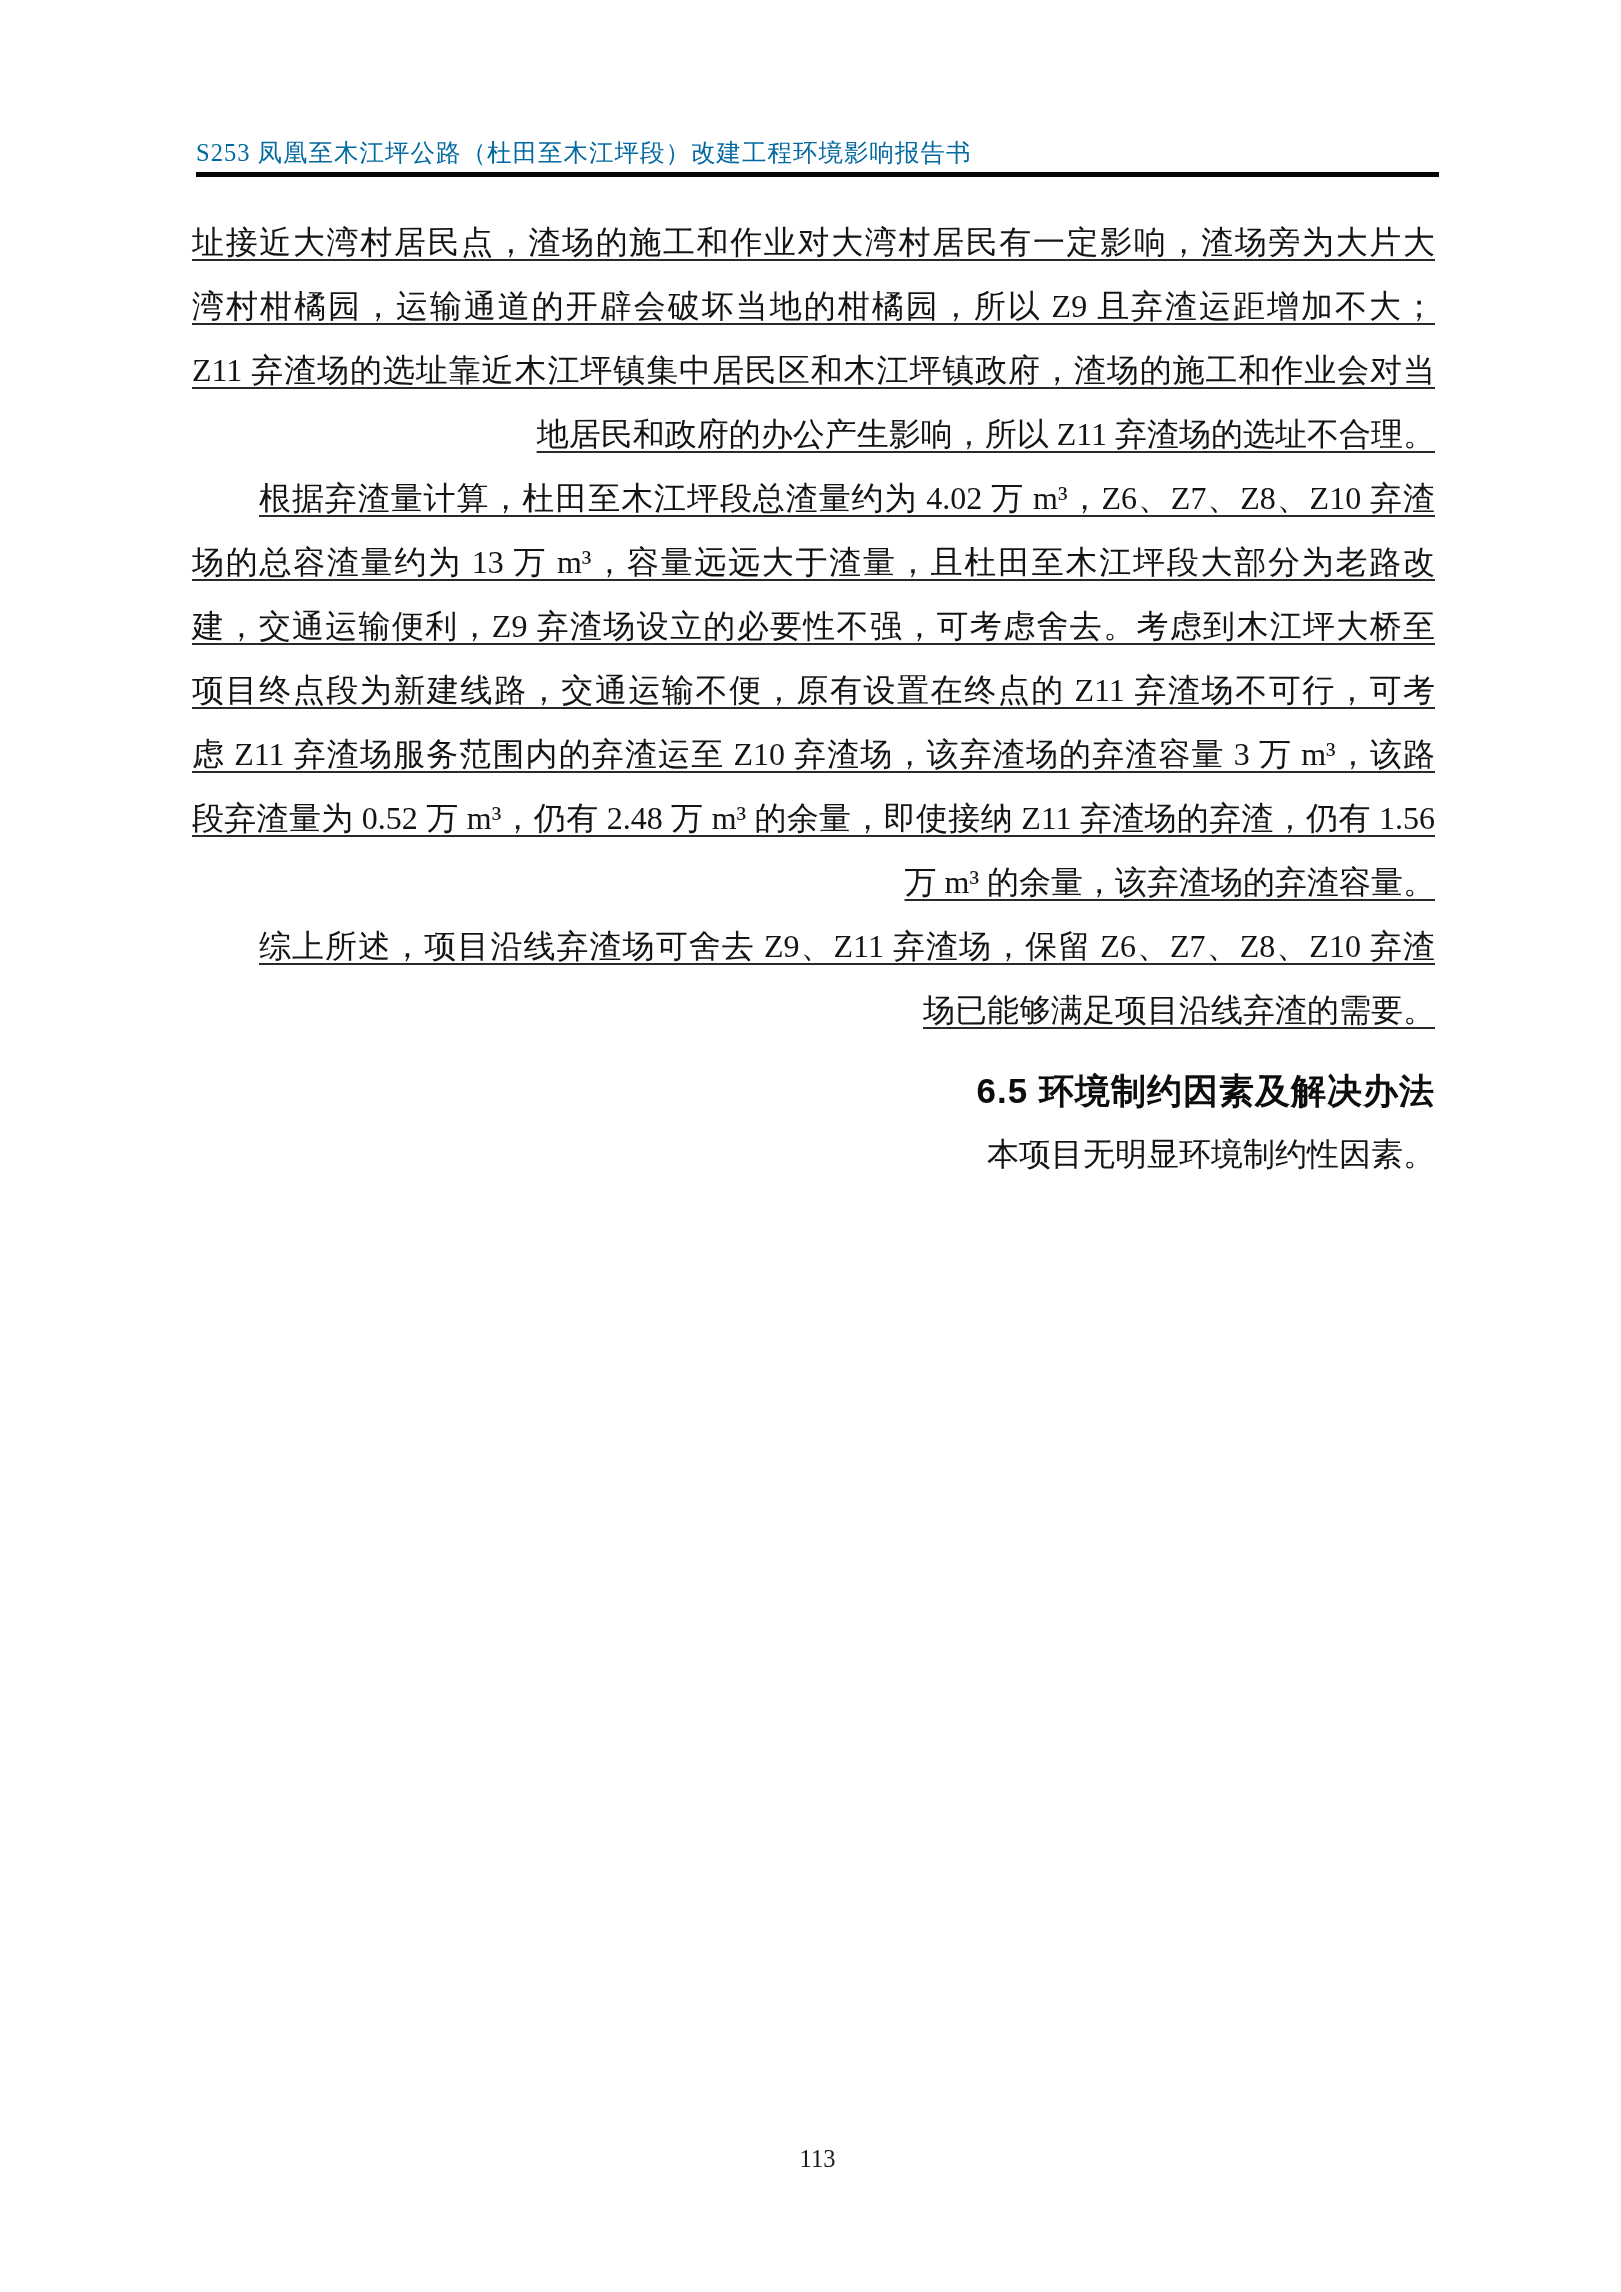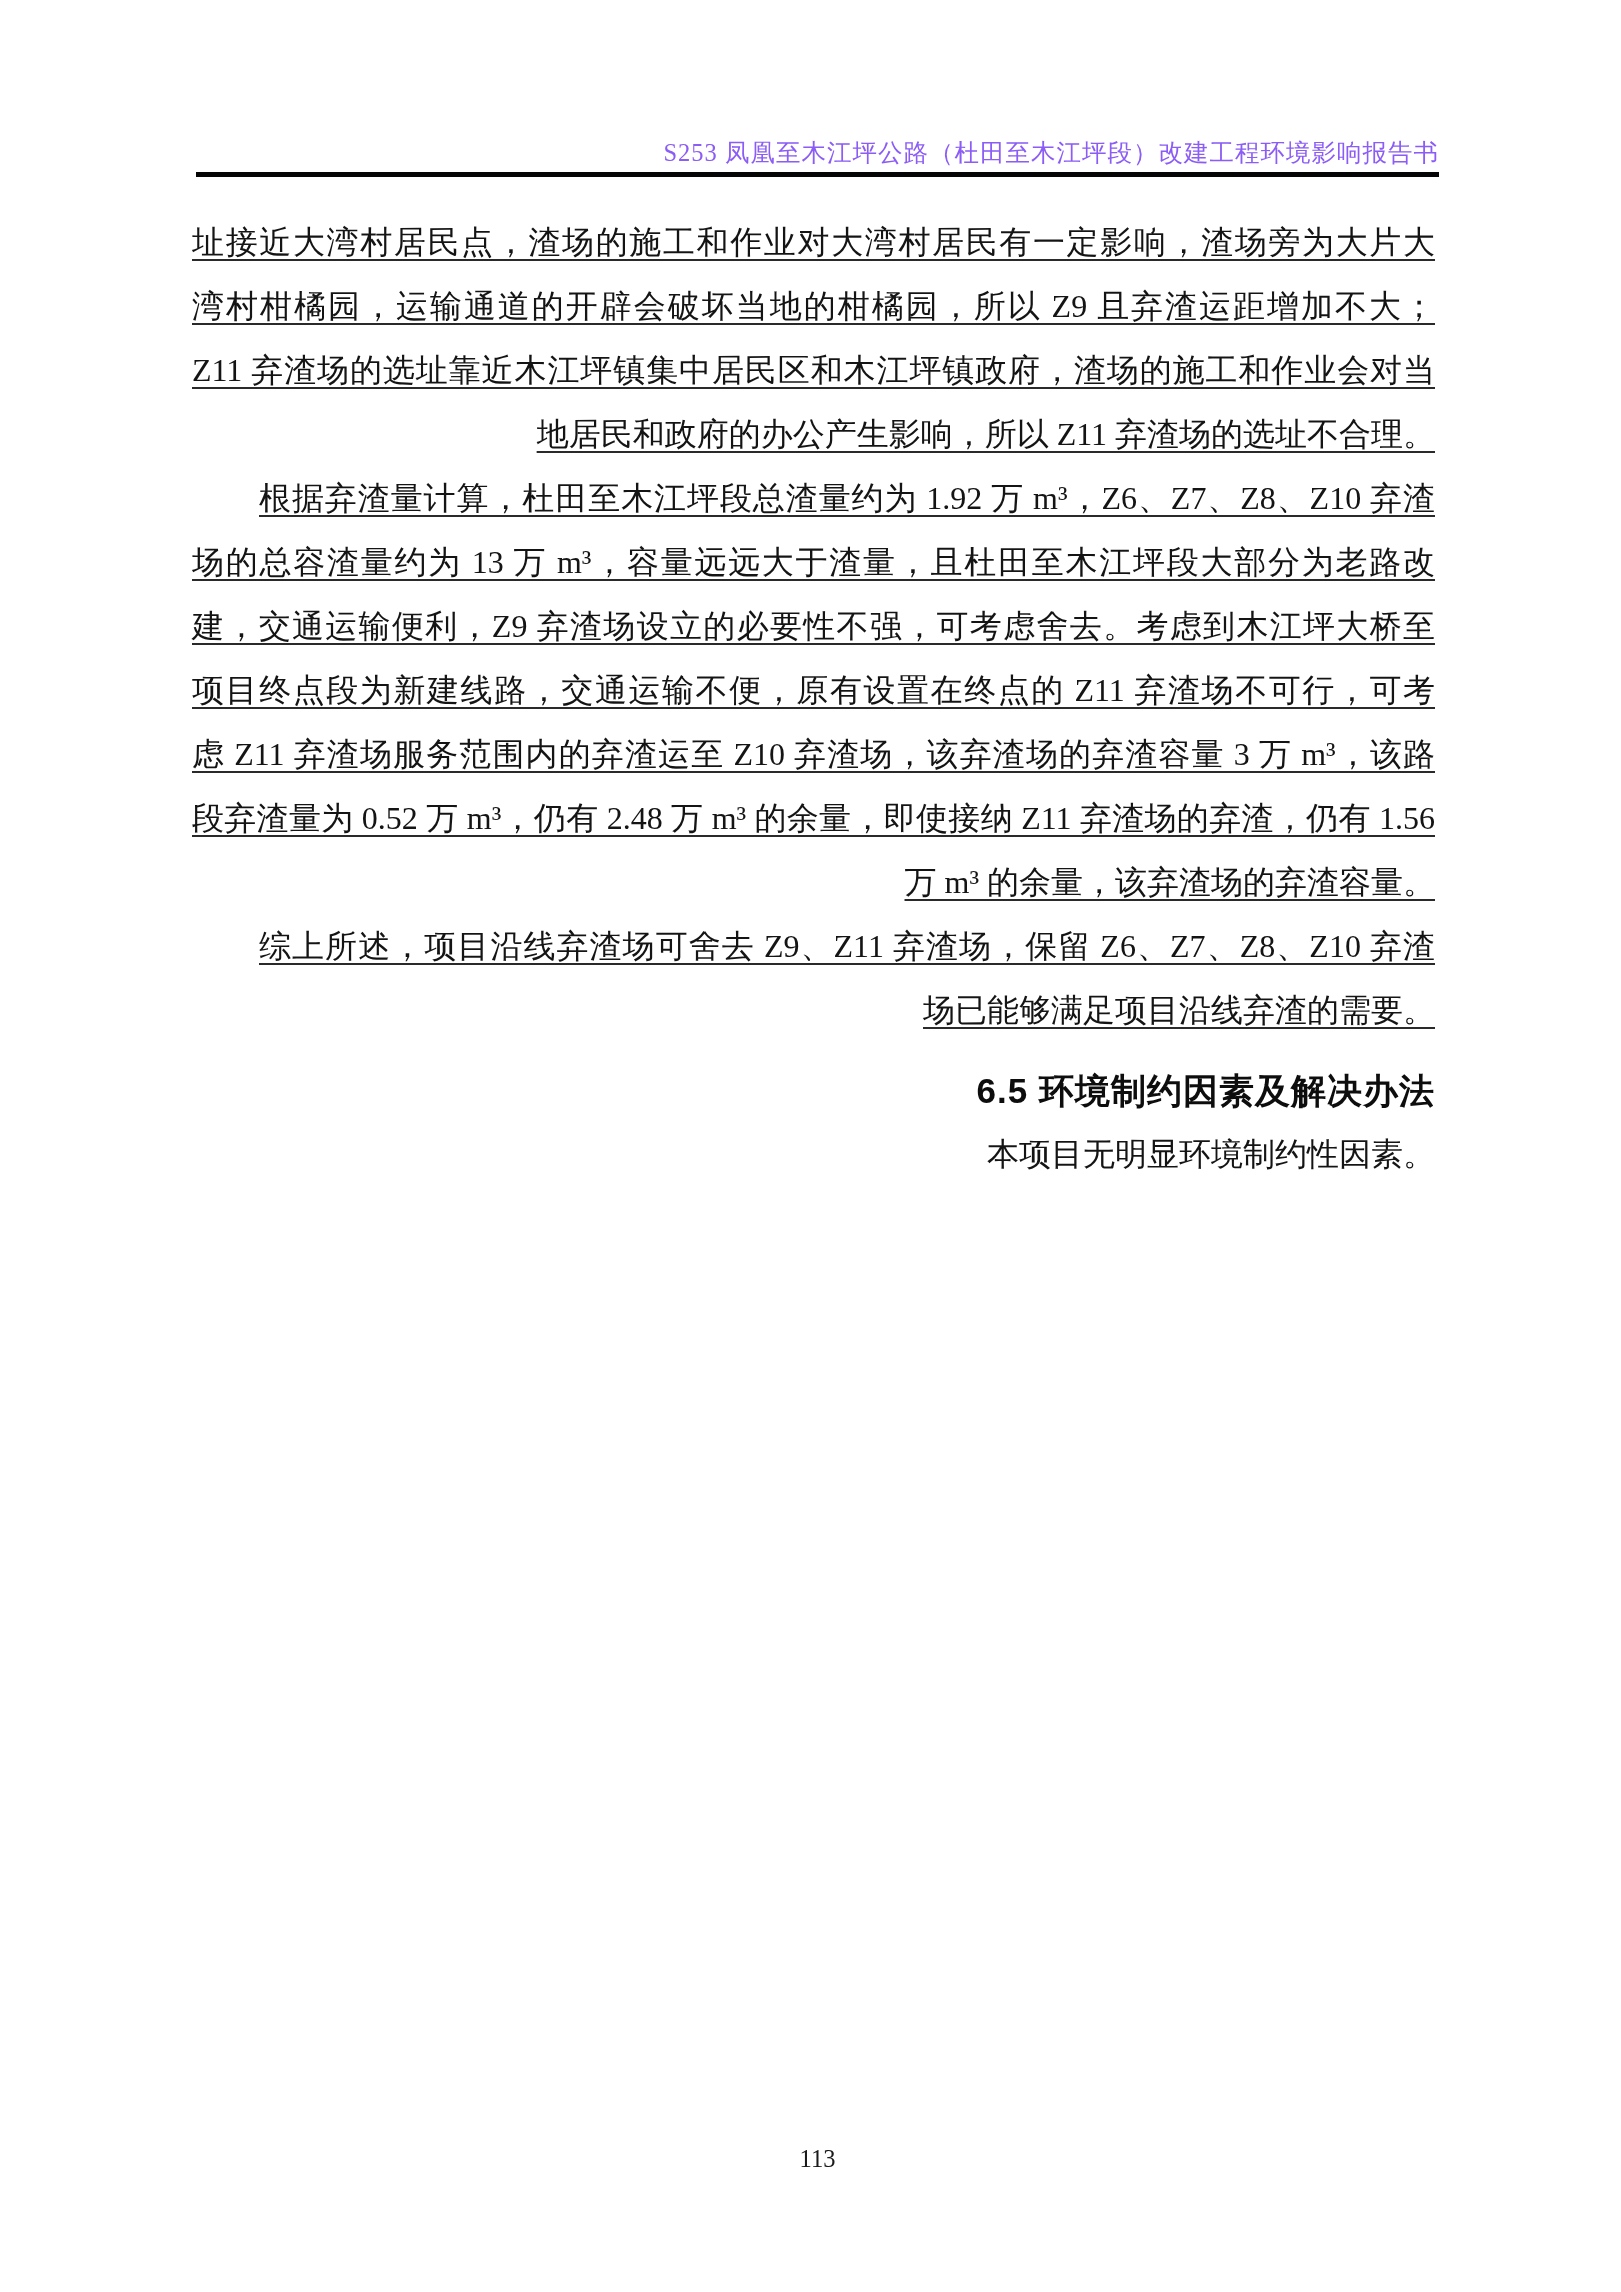--- a/index.html
+++ b/index.html
@@ -15,24 +15,24 @@
     background: #ffffff;
     font-family: "Liberation Serif", "DejaVu Serif", serif;
     color: #161616;
     overflow: hidden;
   }
   .header {
     position: absolute;
     left: 196px;
     width: 1243px;
     top: 136px;
-    text-align: right;
+    text-align: left;
     font-size: 24.5px;
     letter-spacing: 1px;
-    color: #8b5cf6;
+    color: #0369a1;
   }
   .header-rule {
     position: absolute;
     left: 196px;
     width: 1243px;
     top: 172px;
     height: 4.9px;
     background: #050505;
   }
   .doc-body {
@@ -87,21 +87,21 @@
 
   <div class="header">S253 凤凰至木江坪公路（杜田至木江坪段）改建工程环境影响报告书</div>
 
   <div class="header-rule"></div>
 
   <div class="doc-body">
       <div class="line justify underline">址接近大湾村居民点，渣场的施工和作业对大湾村居民有一定影响，渣场旁为大片大</div>
       <div class="line justify underline">湾村柑橘园，运输通道的开辟会破坏当地的柑橘园，所以 Z9 且弃渣运距增加不大；</div>
       <div class="line justify underline">Z11 弃渣场的选址靠近木江坪镇集中居民区和木江坪镇政府，渣场的施工和作业会对当</div>
       <div class="line underline">地居民和政府的办公产生影响，所以 Z11 弃渣场的选址不合理。</div>
-      <div class="line justify underline indent">根据弃渣量计算，杜田至木江坪段总渣量约为 1.92 万 m³，Z6、Z7、Z8、Z10 弃渣</div>
+      <div class="line justify underline indent">根据弃渣量计算，杜田至木江坪段总渣量约为 4.02 万 m³，Z6、Z7、Z8、Z10 弃渣</div>
       <div class="line justify underline">场的总容渣量约为 13 万 m³，容量远远大于渣量，且杜田至木江坪段大部分为老路改</div>
       <div class="line justify underline">建，交通运输便利，Z9 弃渣场设立的必要性不强，可考虑舍去。考虑到木江坪大桥至</div>
       <div class="line justify underline">项目终点段为新建线路，交通运输不便，原有设置在终点的 Z11 弃渣场不可行，可考</div>
       <div class="line justify underline">虑 Z11 弃渣场服务范围内的弃渣运至 Z10 弃渣场，该弃渣场的弃渣容量 3 万 m³，该路</div>
       <div class="line justify underline">段弃渣量为 0.52 万 m³，仍有 2.48 万 m³ 的余量，即使接纳 Z11 弃渣场的弃渣，仍有 1.56</div>
       <div class="line underline">万 m³ 的余量，该弃渣场的弃渣容量。</div>
       <div class="line justify underline indent">综上所述，项目沿线弃渣场可舍去 Z9、Z11 弃渣场，保留 Z6、Z7、Z8、Z10 弃渣</div>
       <div class="line underline">场已能够满足项目沿线弃渣的需要。</div>
       <div class="line heading">6.5 环境制约因素及解决办法</div>
       <div class="line indent">本项目无明显环境制约性因素。</div>

